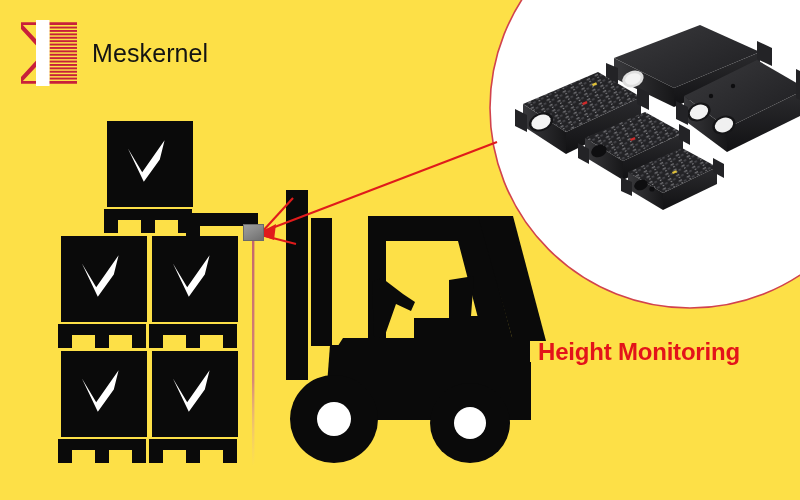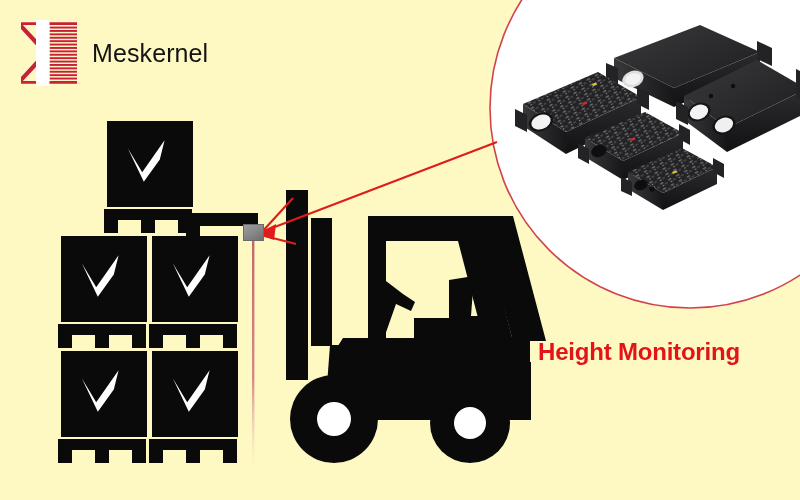--- a/index.html
+++ b/index.html
@@ -1,19 +1,19 @@
 <!DOCTYPE html>
 <html><head>
 <meta charset="utf-8">
 <title>Height Monitoring</title>
 <style>
   html,body{margin:0;padding:0;background:#ffffff;}
   body{width:800px;height:500px;overflow:hidden;
        font-family:"Liberation Sans","DejaVu Sans",sans-serif;}
-  #stage{position:relative;width:800px;height:500px;background:#fef9c3;overflow:hidden;}
+  #stage{position:relative;width:800px;height:500px;background:#fde047;overflow:hidden;}
 
   
   #brand{position:absolute;left:18px;top:20px;display:flex;align-items:center;gap:12px;}
   #brand-mark{width:62px;height:66px;display:block;}
   #brand-name{font-size:25px;line-height:1;color:#131313;letter-spacing:.1px;
               font-family:"Liberation Sans","DejaVu Sans",sans-serif;font-weight:400;
               white-space:nowrap;}
 
   
   #headline{position:absolute;left:538px;top:338px;font-size:24px;font-weight:bold;

